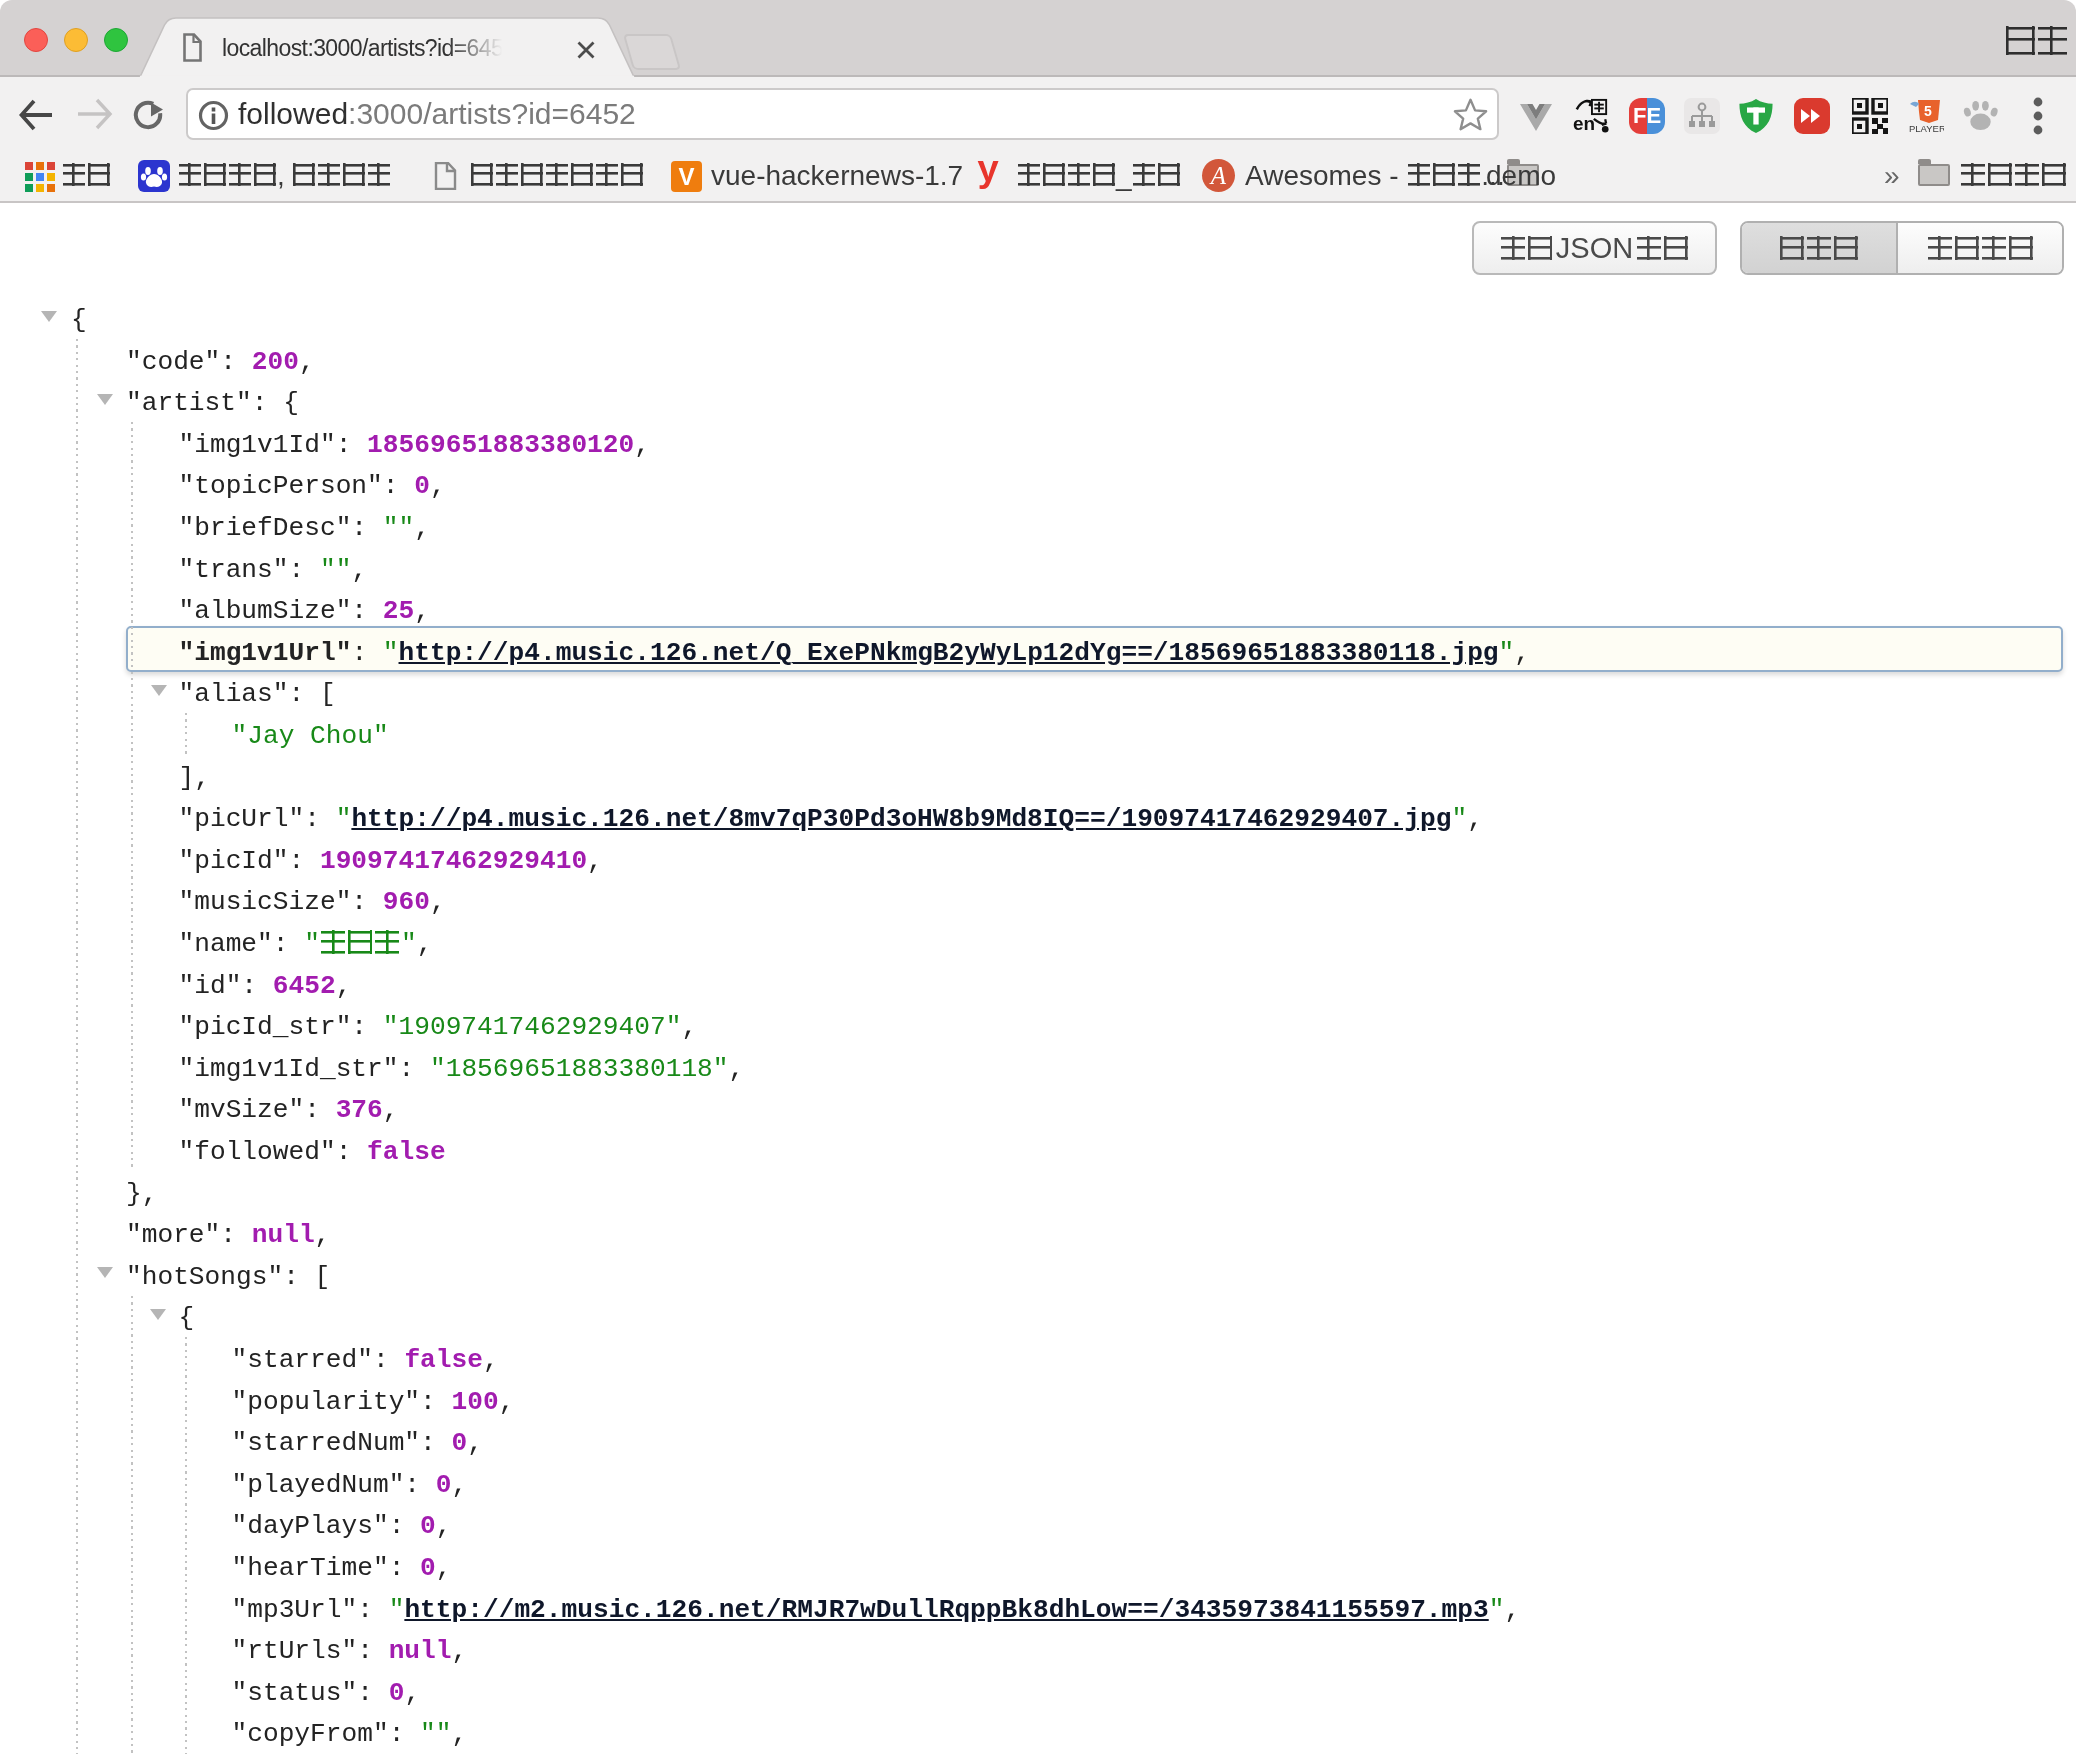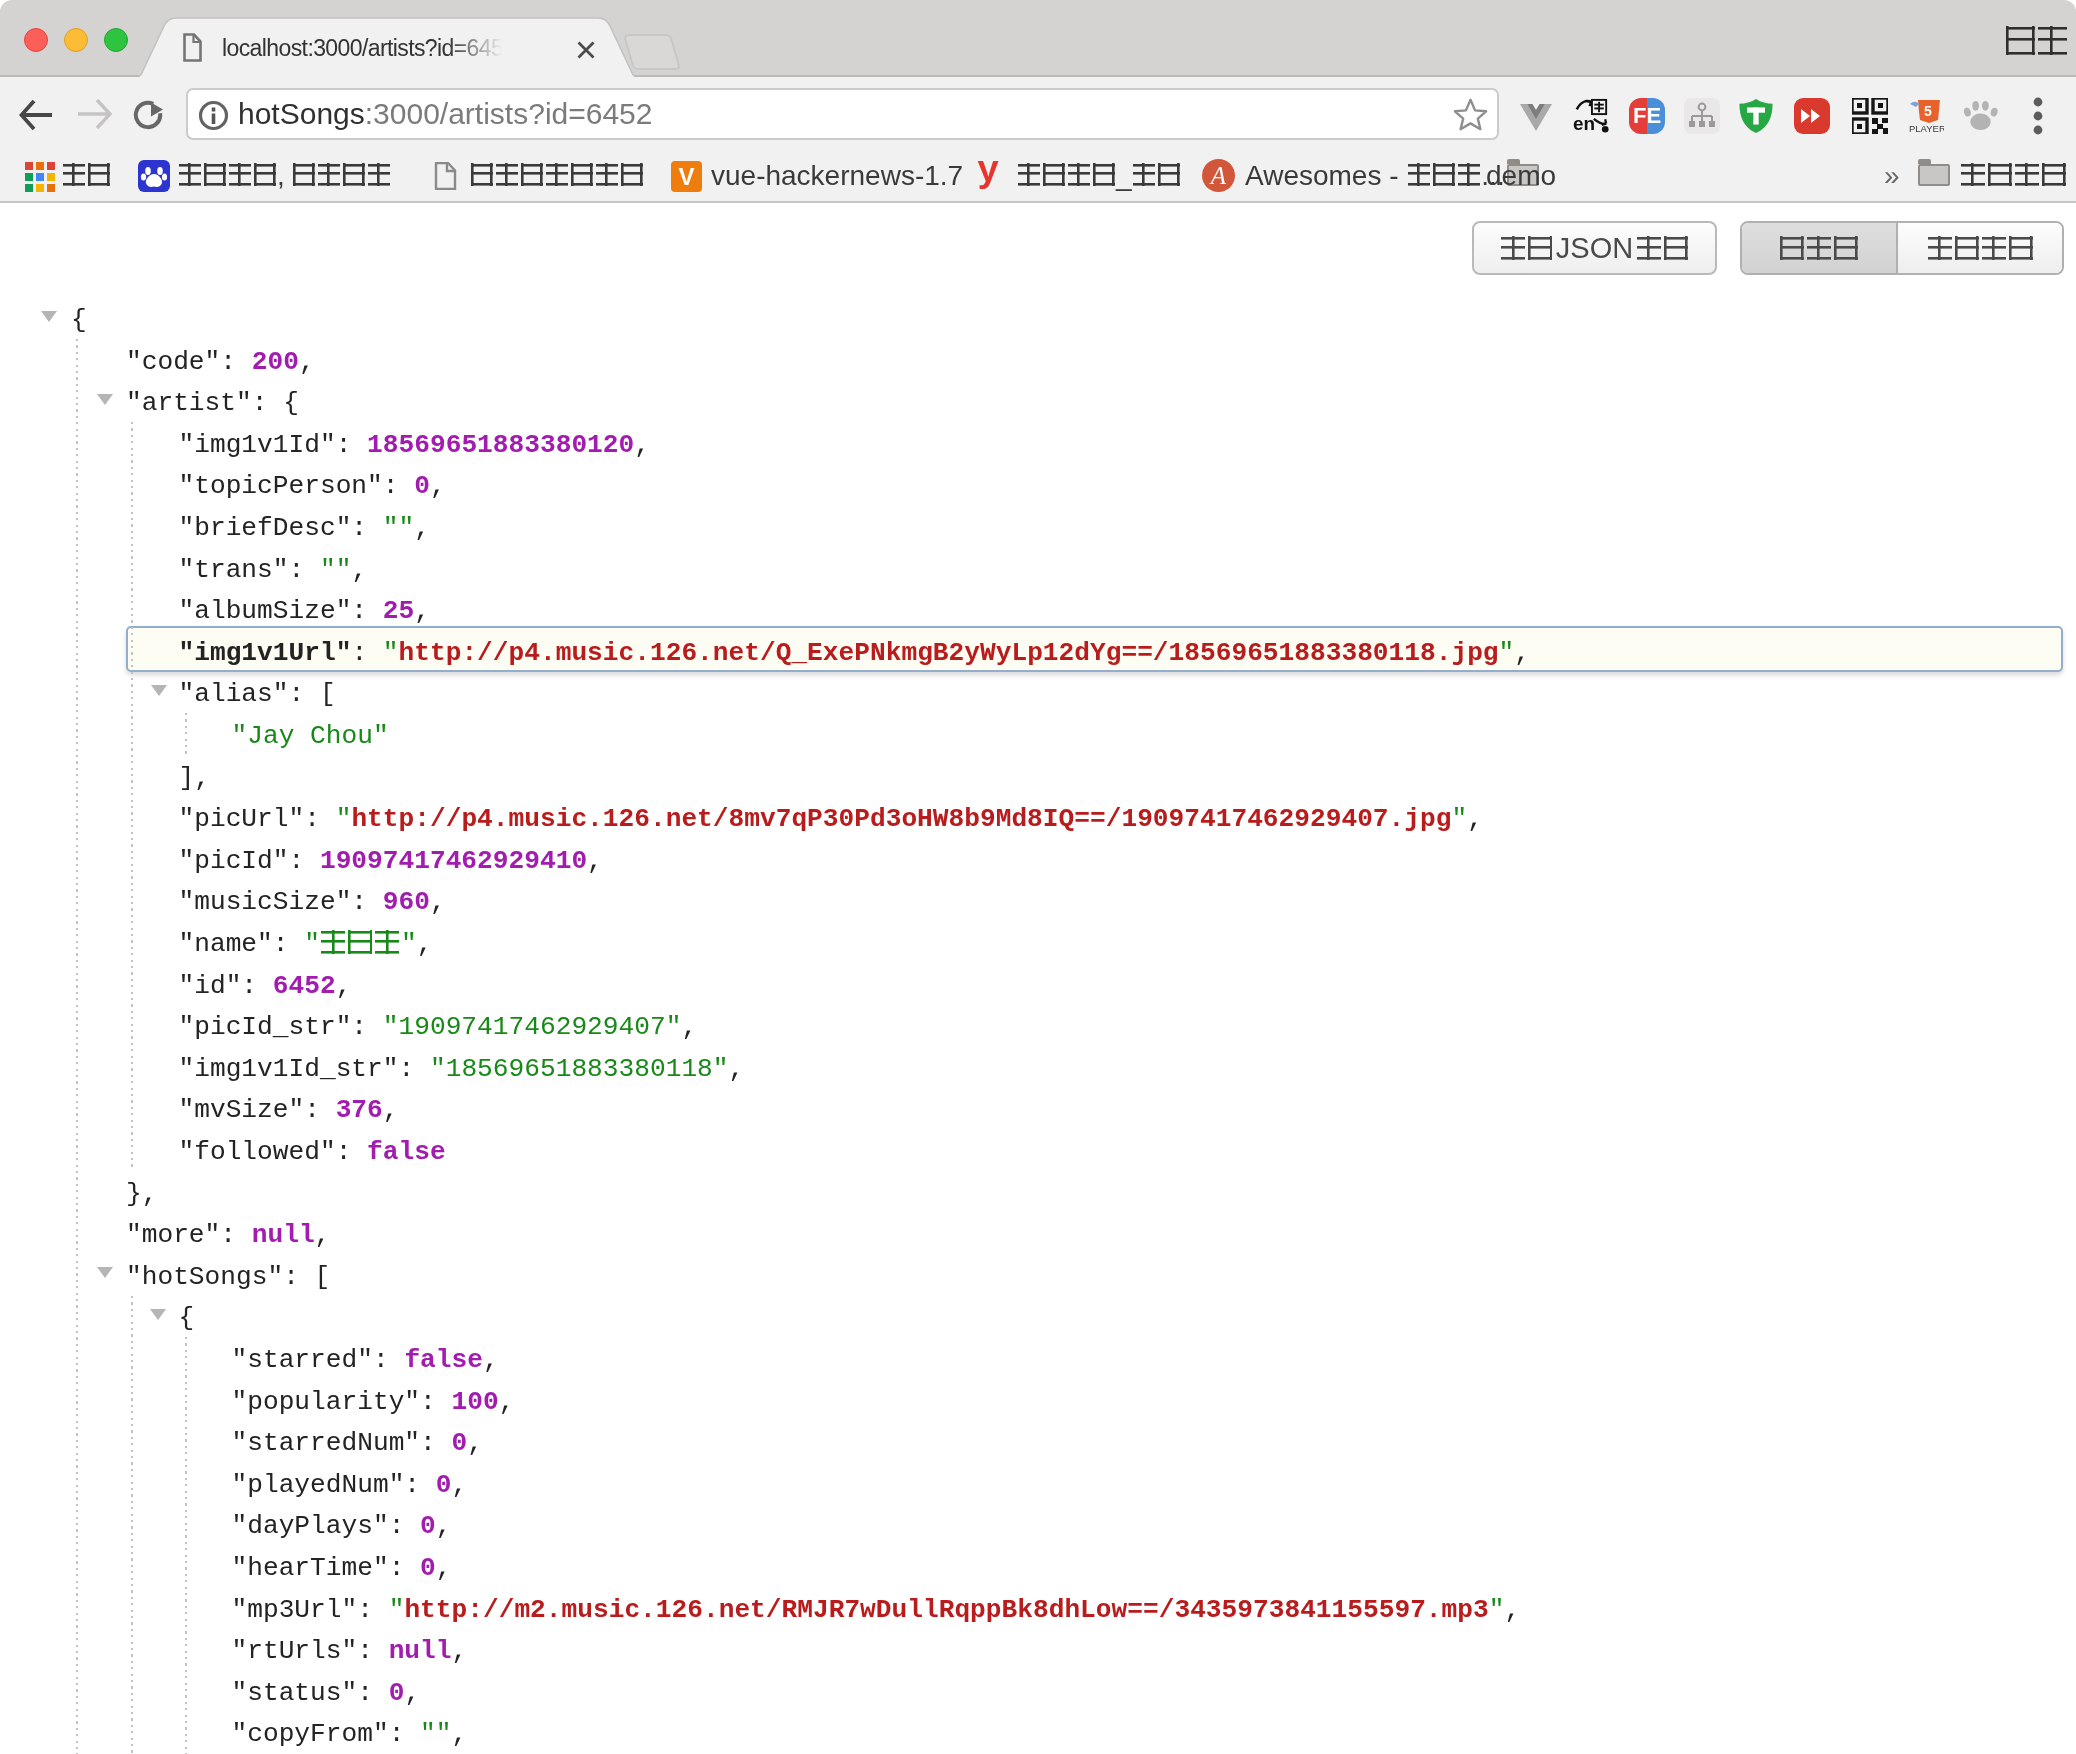--- a/index.html
+++ b/index.html
@@ -28,21 +28,21 @@
 
 #content{position:absolute;left:0;top:203px;width:2076px;height:1551px;background:#fff}
 .btn{position:absolute;box-sizing:border-box;height:54px;border:2px solid #b9b9b9;
   background:linear-gradient(#fdfdfd,#eee);border-radius:8px;color:#4a4a4a;
   font-size:29px;display:flex;align-items:center;justify-content:center}
 
 .jr{position:absolute;white-space:pre;font-family:"Liberation Mono",monospace;
   font-size:26.2px;line-height:42px;height:42px;color:#232323}
 .n{color:#a21caf;font-weight:bold}
 .s{color:#188918}
-.lk{color:#b91c1c;font-weight:bold;}
+.lk{color:#0f172a;font-weight:bold;text-decoration:underline}
 .dot{position:absolute;width:2px;background:repeating-linear-gradient(to bottom,#c2c2c2 0 2.2px,transparent 2.2px 6.4px)}
 .tri{position:absolute;width:0;height:0;border-left:8px solid transparent;
   border-right:8px solid transparent;border-top:11px solid #b5b5b5}
 #hl{position:absolute;left:126px;top:626px;width:1937px;height:46px;box-sizing:border-box;
   background:#fefdf4;border:2px solid #92aecb;border-radius:5px;
   box-shadow:0 3px 5px rgba(0,0,0,0.15)}
 .hm{width:26px;height:25px;margin:0 1.5px;vertical-align:-3px}
 .bktext .h{width:22px;height:23px;margin:0 1.5px;vertical-align:-1px}
 .btn .h,#stage .btn ~ div .h{width:24px;height:24px}
 .ic{position:absolute;top:96px}
@@ -90,21 +90,21 @@
   <svg class="ic" style="left:133px;top:99px" width="36" height="34" viewBox="0 0 36 34">
     <path d="M27.1 14.3 A12.2 12.2 0 1 1 20.2 4.9" stroke="#676767" stroke-width="4" fill="none"></path>
     <path d="M18 3.5 L30 10.5 L18 17.5 Z" fill="#676767"></path>
   </svg>
   <svg style="position:absolute;left:198px;top:100px" width="31" height="31" viewBox="0 0 31 31">
     <circle cx="15.5" cy="15.5" r="13" stroke="#636363" stroke-width="3.2" fill="none"></circle>
     <rect x="13.7" y="7.5" width="3.6" height="4" fill="#555"></rect>
     <rect x="13.7" y="13.5" width="3.6" height="10.5" fill="#555"></rect>
   </svg>
   <div style="position:absolute;left:238px;top:97px;font-size:30px;color:#7b7b7b">
-    <span style="color:#303030">hotSongs</span>:3000/artists?id=6452</div>
+    <span style="color:#303030">followed</span>:3000/artists?id=6452</div>
   <svg style="position:absolute;left:1453px;top:98px" width="35" height="33" viewBox="0 0 38 36">
     <path d="M19 2 L24 13.5 L36 14.5 L27 22.5 L29.8 34 L19 27.7 L8.2 34 L11 22.5 L2 14.5 L14 13.5 Z" fill="none" stroke="#8e8e8e" stroke-width="2.6" stroke-linejoin="round"></path>
   </svg>
 
   <svg class="ext" style="left:1518px" width="36" height="36" viewBox="0 0 36 36">
     <path d="M2 6 L18 33 L34 6 L27 6 L18 21.5 L9 6 Z" fill="#a9a9a9"></path>
     <path d="M9 6 L18 21.5 L27 6 L21.5 6 L18 12 L14.5 6 Z" fill="#7d7d7d"></path>
   </svg>
 
   <svg class="ext" style="left:1573px" width="38" height="38" viewBox="0 0 38 38">

